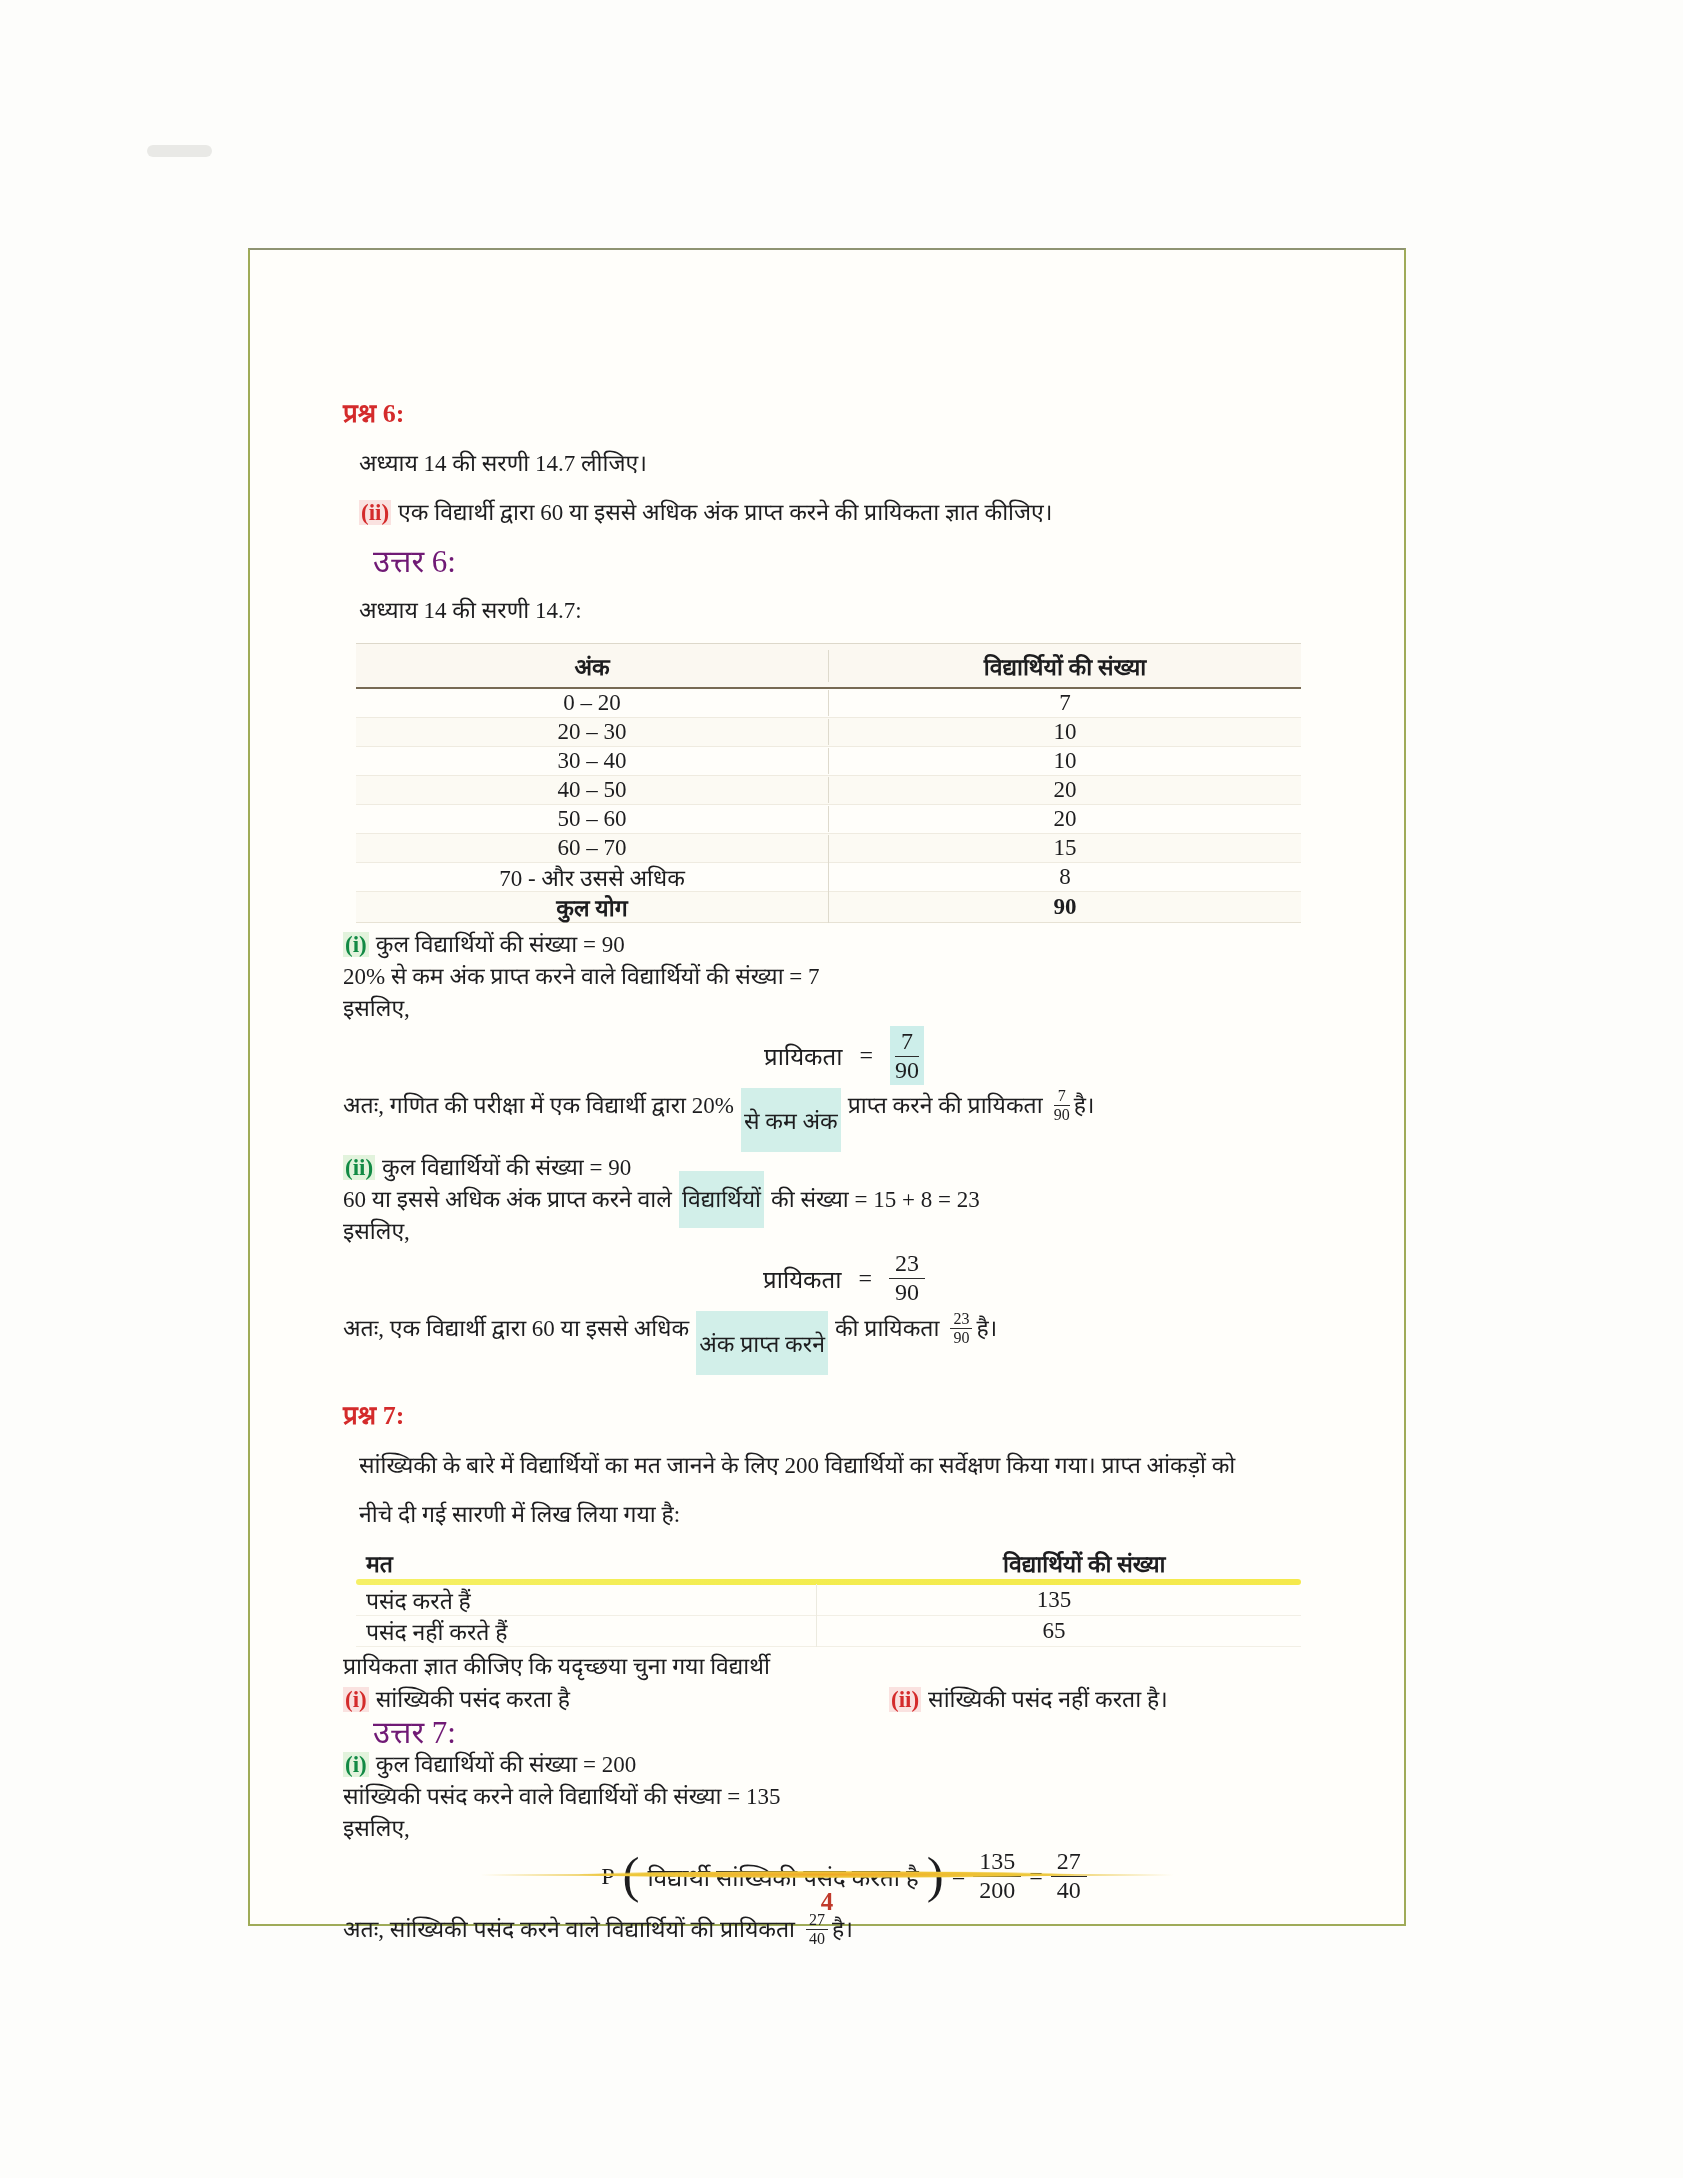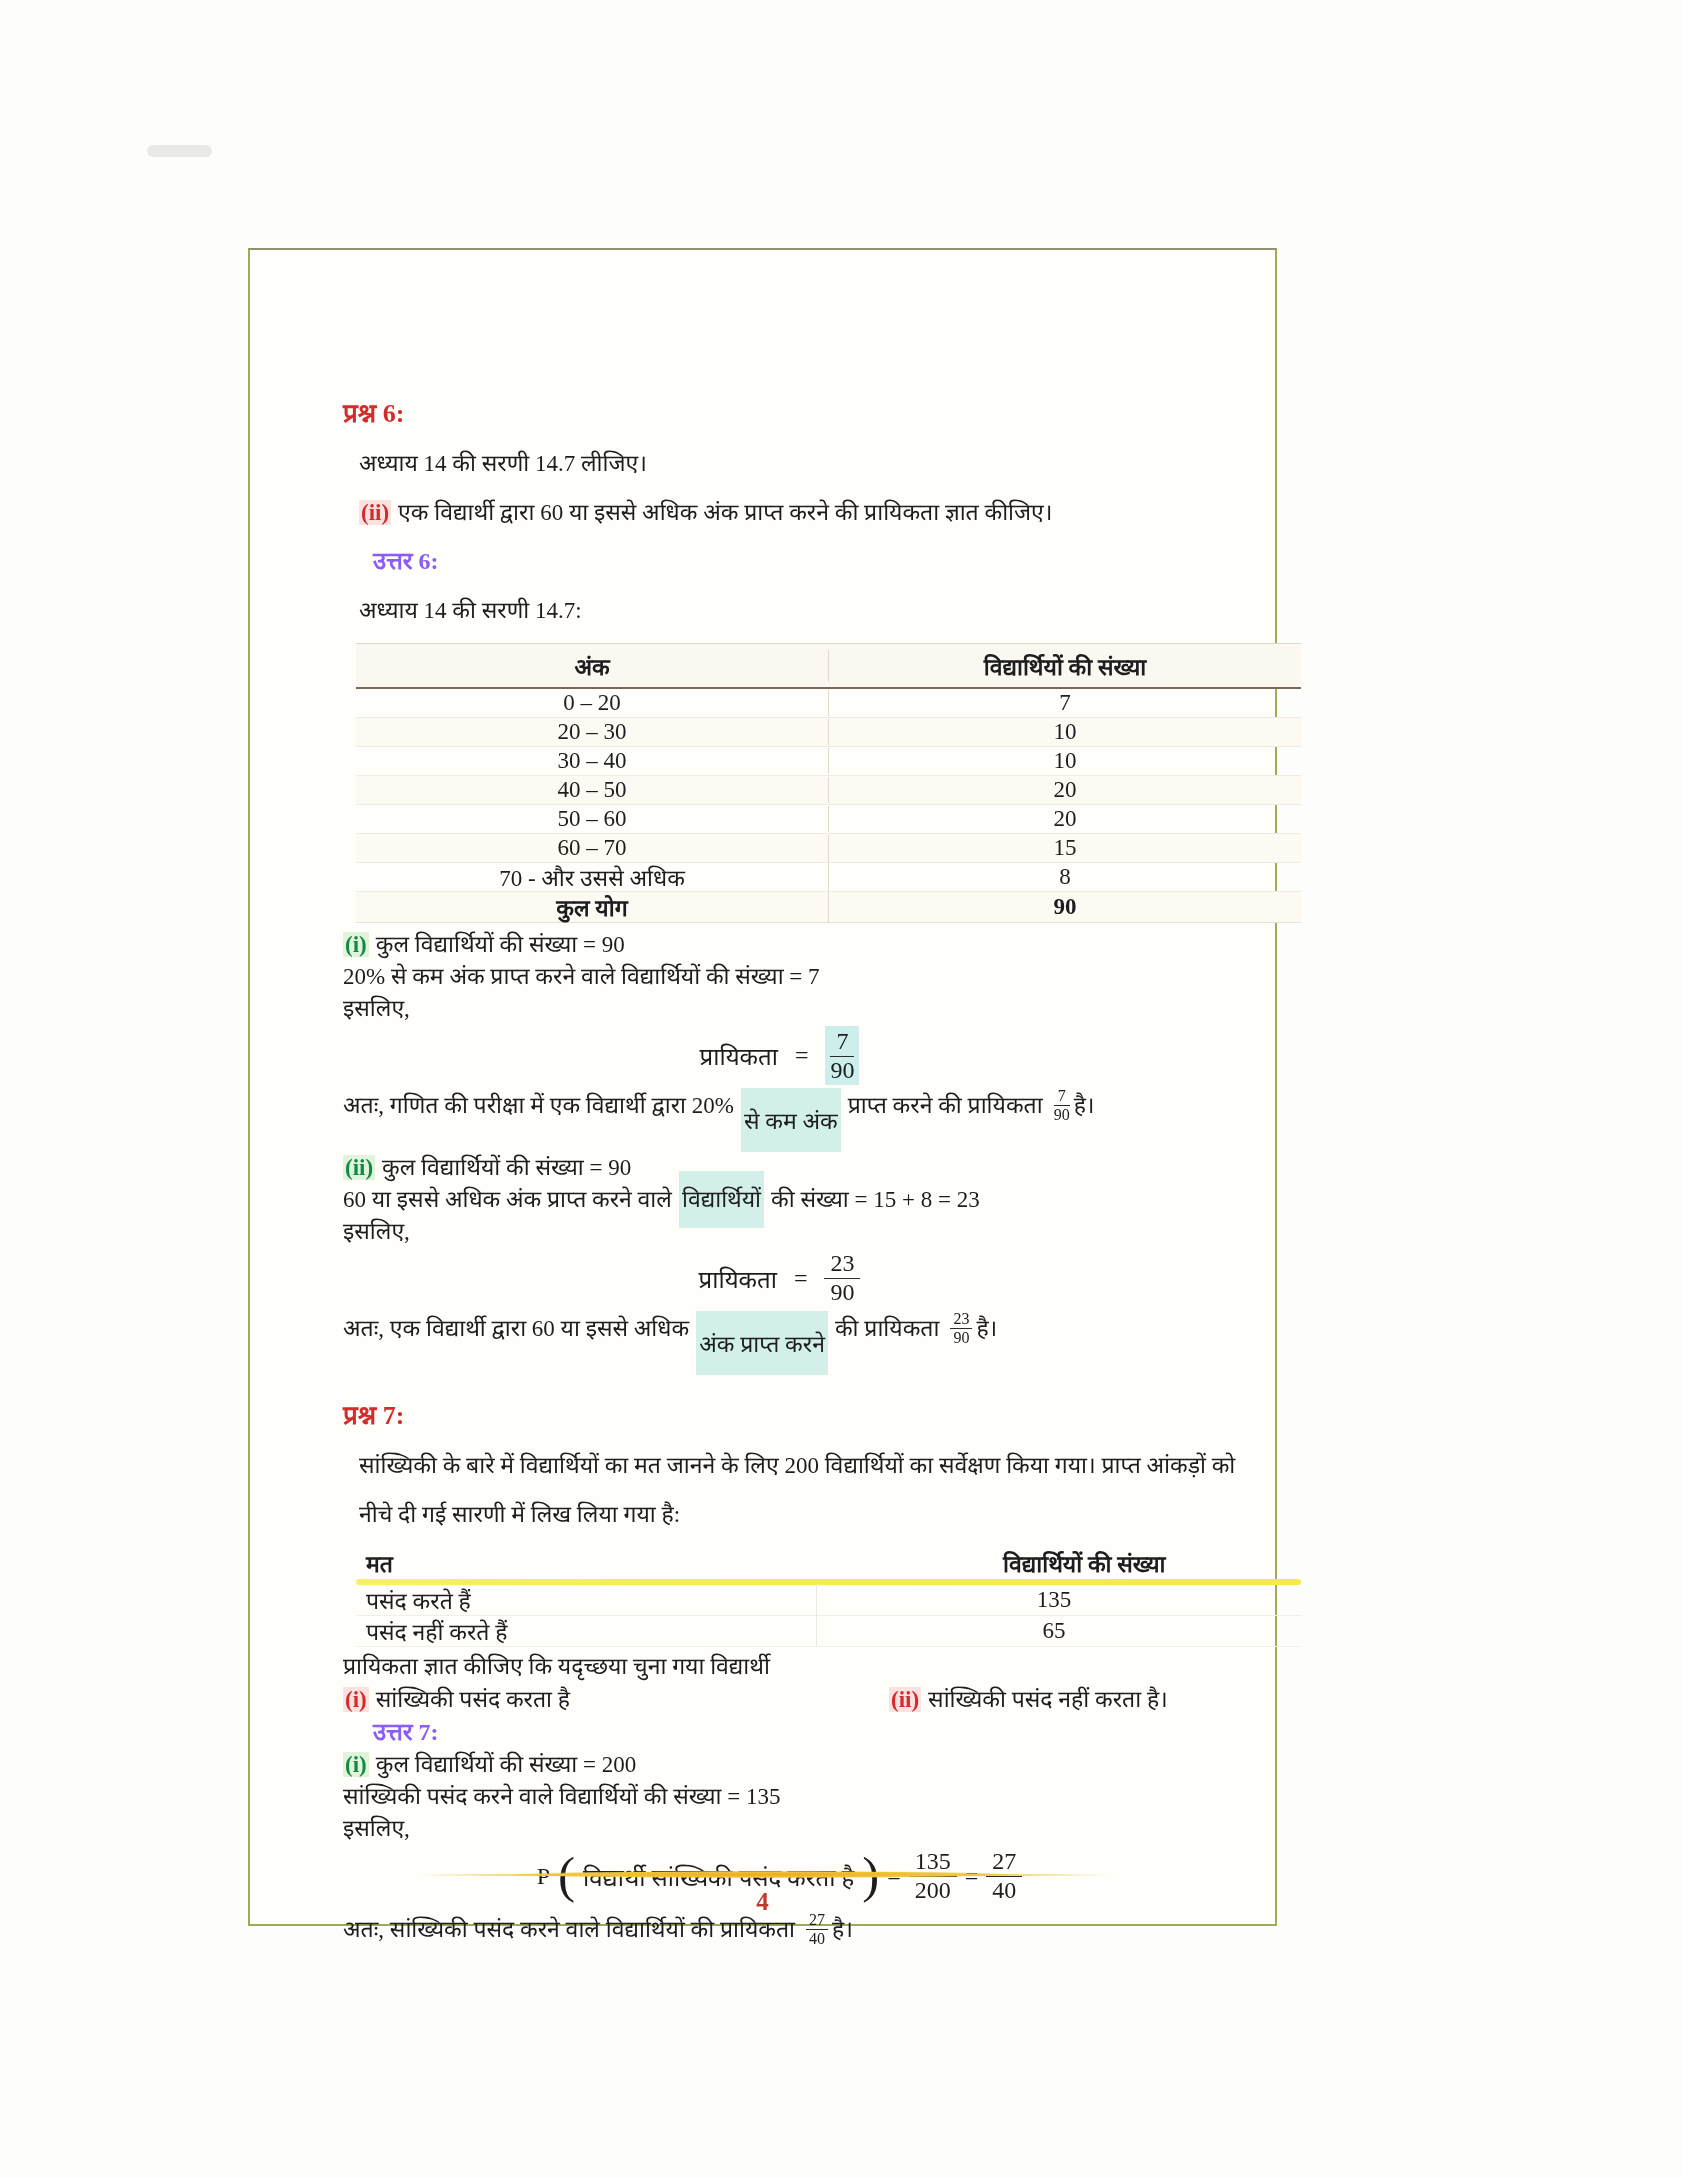--- a/index.html
+++ b/index.html
@@ -5,29 +5,29 @@
   html,body{margin:0;padding:0;}
   body{
     width:1683px;height:2178px;position:relative;
     background:#fdfdfb;
     font-family:"Liberation Serif","DejaVu Serif",serif;
     color:#1d1d1f;
     -webkit-font-smoothing:antialiased;
   }
   .artifact{position:absolute;left:147px;top:145px;width:65px;height:12px;background:#e9e9e6;border-radius:6px;}
   .sheet{
-    position:absolute;left:248px;top:248px;width:1029px;height:1678px;
+    position:absolute;left:248px;top:248px;width:1158px;height:1678px;
     border:2px solid #9fab58;border-top-color:#8e9372;
     background:#fffefa;box-sizing:border-box;
   }
   .content{padding:147px 59px 0 93px;font-size:23px;}
   .line{margin:16px;line-height:33px;white-space:nowrap;}
   .body-line{margin:0;line-height:32px;white-space:nowrap;}
   .h-red{margin:0;line-height:34px;font-size:26px;font-weight:bold;color:#d42b2b;}
-  .h-green{margin:0;line-height:33px;font-size:24px;font-weight:bold;color:#8b5cf6;text-indent:30px;}
+  .h-green{margin:0;line-height:33px;font-size:31px;font-weight:normal;color:#701a75;text-indent:30px;}
   .mk-red{color:#d42b2b;font-weight:bold;background:#fae2e0;padding:0 2px;margin-right:7px;}
   .mk-green{color:#118a44;font-weight:bold;background:#e2f3dc;padding:0 2px;margin-right:7px;}
   .hl-cyan{background:#d2efe9;padding:16px 3px;}
   .sp{margin-right:7px;}
 
   
   .dtable{margin-left:13px;width:945px;box-sizing:border-box;}
   .t1{margin-top:2px;border-top:1px solid #ddd8ca;}
   .t1 .thead{display:flex;height:43px;align-items:center;background:#fbf8f1;border-bottom:2px solid #776a54;font-weight:bold;}
   .t1 .trow{display:flex;height:28px;align-items:center;border-bottom:1px solid #efebe0;}

